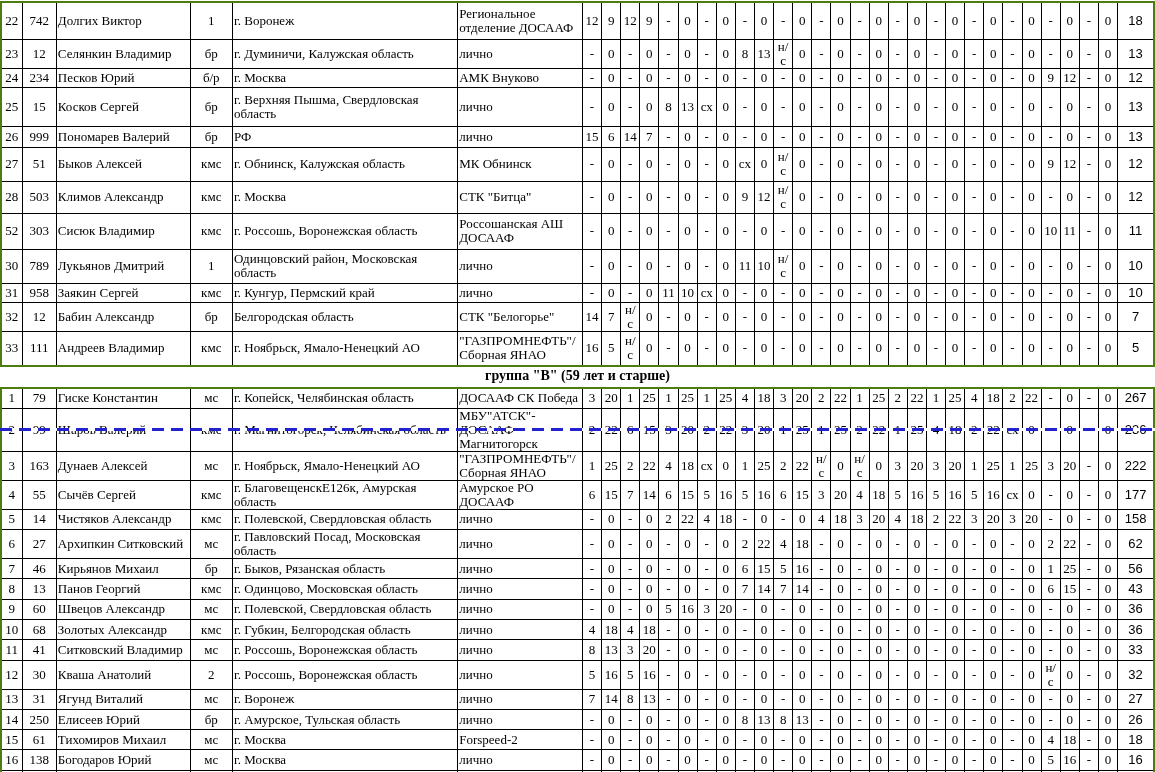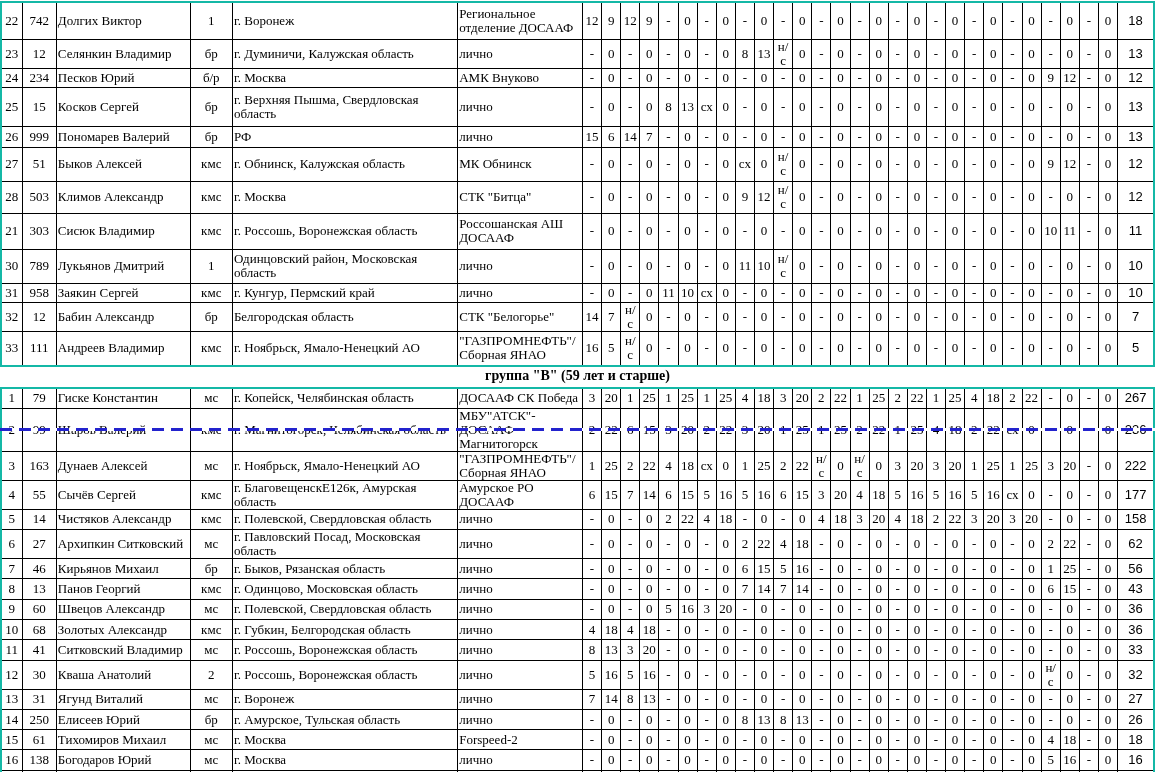--- a/index.html
+++ b/index.html
@@ -6,21 +6,21 @@
   *{box-sizing:border-box;}
   .page{position:relative;width:1155px;height:772px;background:#fff;overflow:hidden;
         font-family:"Liberation Serif",serif;color:#000;}
   .watermark{position:absolute;z-index:0;left:382px;top:566px;
         font-family:"Liberation Sans",sans-serif;font-size:96px;letter-spacing:5px;
         color:#8f8f8f;white-space:nowrap;}
   table.tbl{position:absolute;left:0;z-index:1;width:1155px;table-layout:fixed;
         border-collapse:collapse;background:transparent;}
   table.tbl td{border:1px solid #000;padding:0 1px;vertical-align:middle;overflow:hidden;
         font-size:13px;line-height:14px;background:transparent;}
-  table.tbl{border:2px solid #14b8a6;}
+  table.tbl{border:2px solid #4d7c0f;}
   td.info{border-left-width:2px;}
   td.c-pos,td.c-num,td.c-rank{text-align:center;}
   td.c-name,td.c-city,td.c-team{text-align:left;padding:0 3px;overflow-wrap:break-word;}
   td.c-city{font-size:12.5px;}
   td.c-team{font-size:12.5px;}
   td.sc{text-align:center;font-size:12px;line-height:10.5px;word-break:break-all;padding:0;}
   td.bl2{border-left-width:2px;}
   td.tot{text-align:center;font-family:"Liberation Sans",sans-serif;font-size:15px;
         border-left-width:2px;}
   #tableA{top:1px;}
@@ -328,21 +328,21 @@
           <td class="sc">0</td>
           <td class="sc">-</td>
           <td class="sc">0</td>
           <td class="sc bl2">-</td>
           <td class="sc">0</td>
           <td class="sc">-</td>
           <td class="sc">0</td>
           <td class="tot">12</td>
         </tr>
         <tr style="height: 36px;">
-          <td class="c-pos info">21</td>
+          <td class="c-pos info">52</td>
           <td class="c-num info">303</td>
           <td class="c-name info">Сисюк Владимир</td>
           <td class="c-rank info">кмс</td>
           <td class="c-city info">г. Россошь, Воронежская область</td>
           <td class="c-team info">Россошанская АШ ДОСААФ</td>
           <td class="sc bl2">-</td>
           <td class="sc">0</td>
           <td class="sc">-</td>
           <td class="sc">0</td>
           <td class="sc bl2">-</td>

